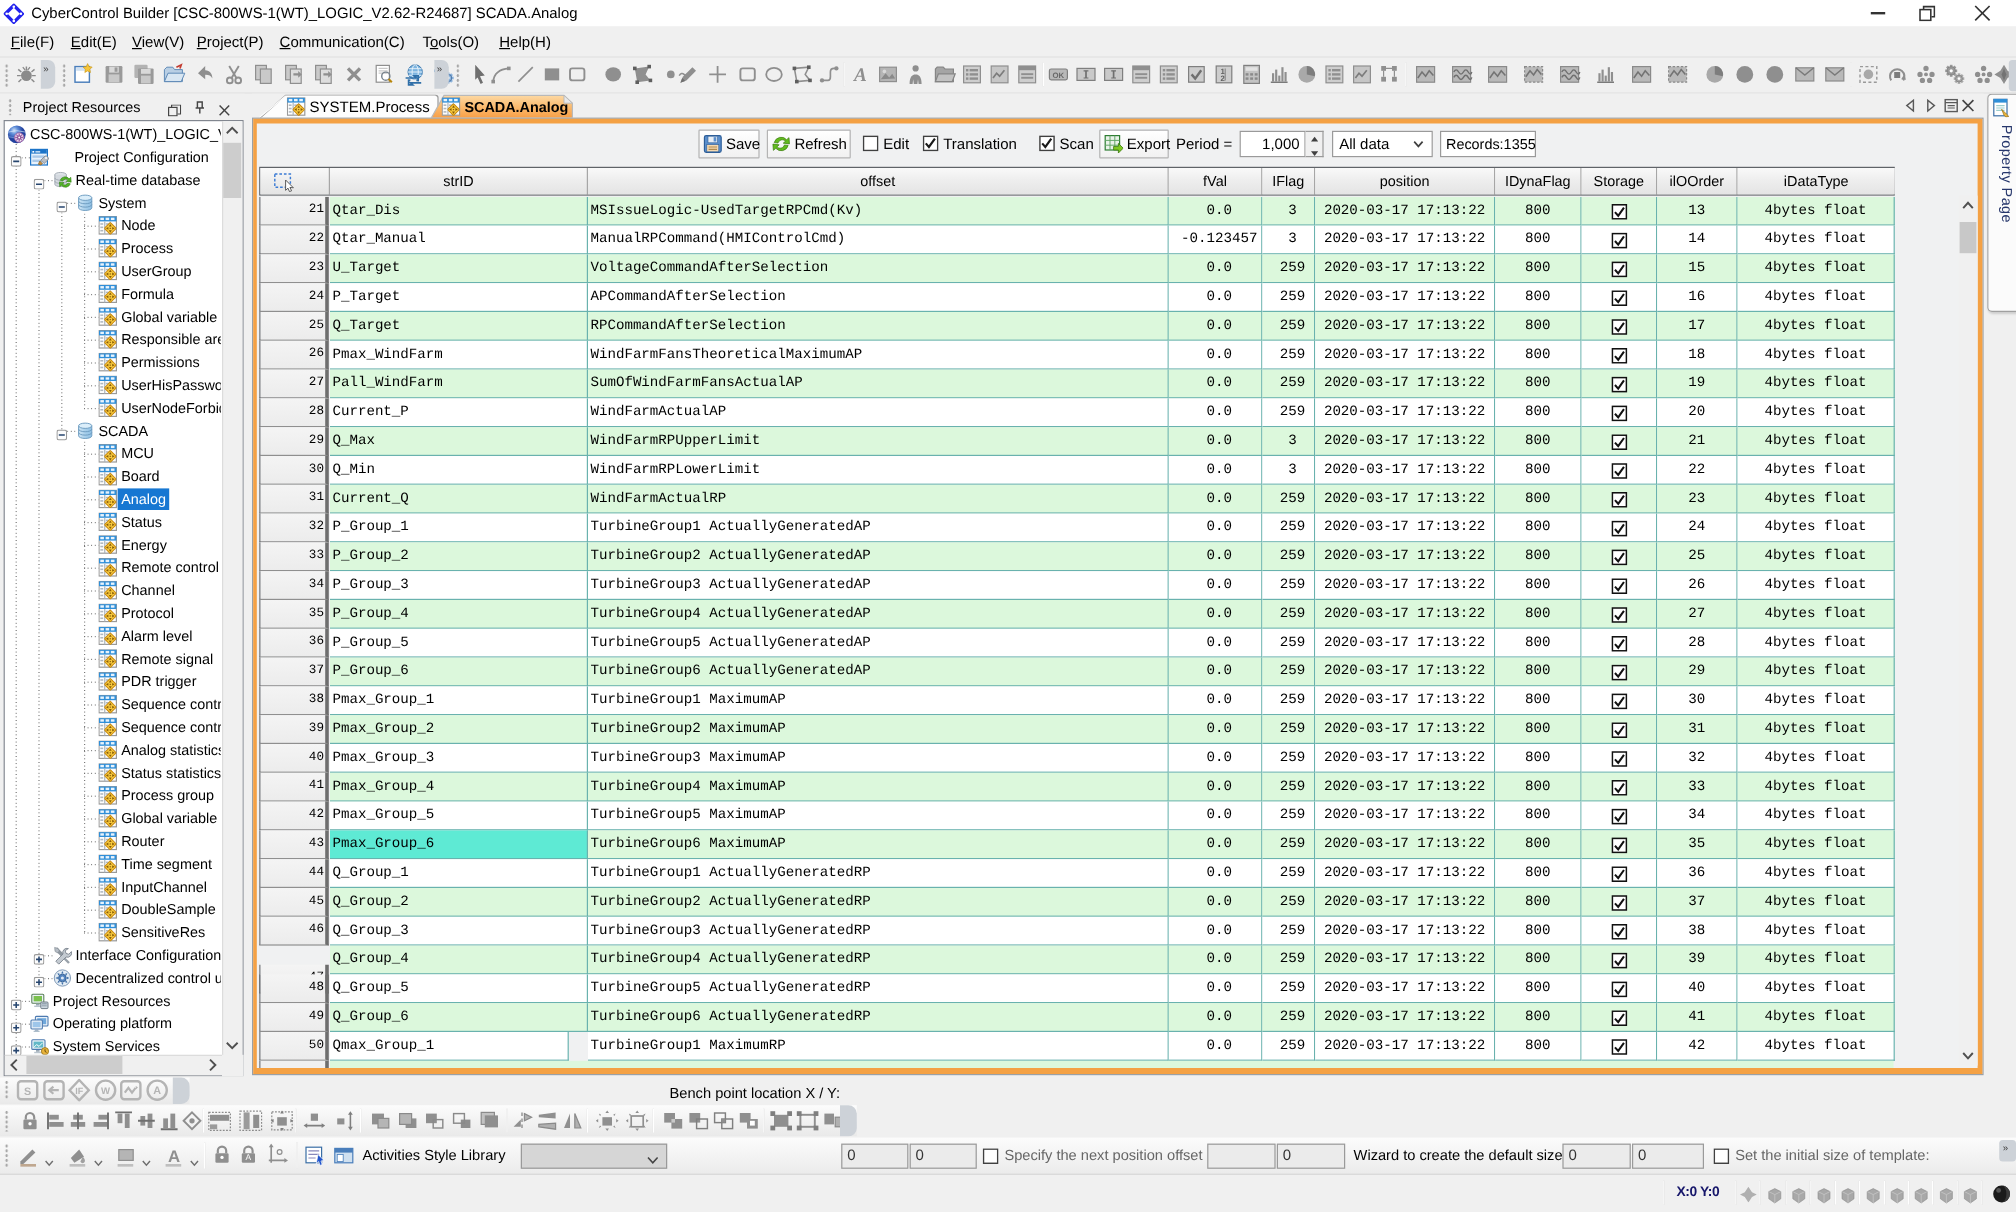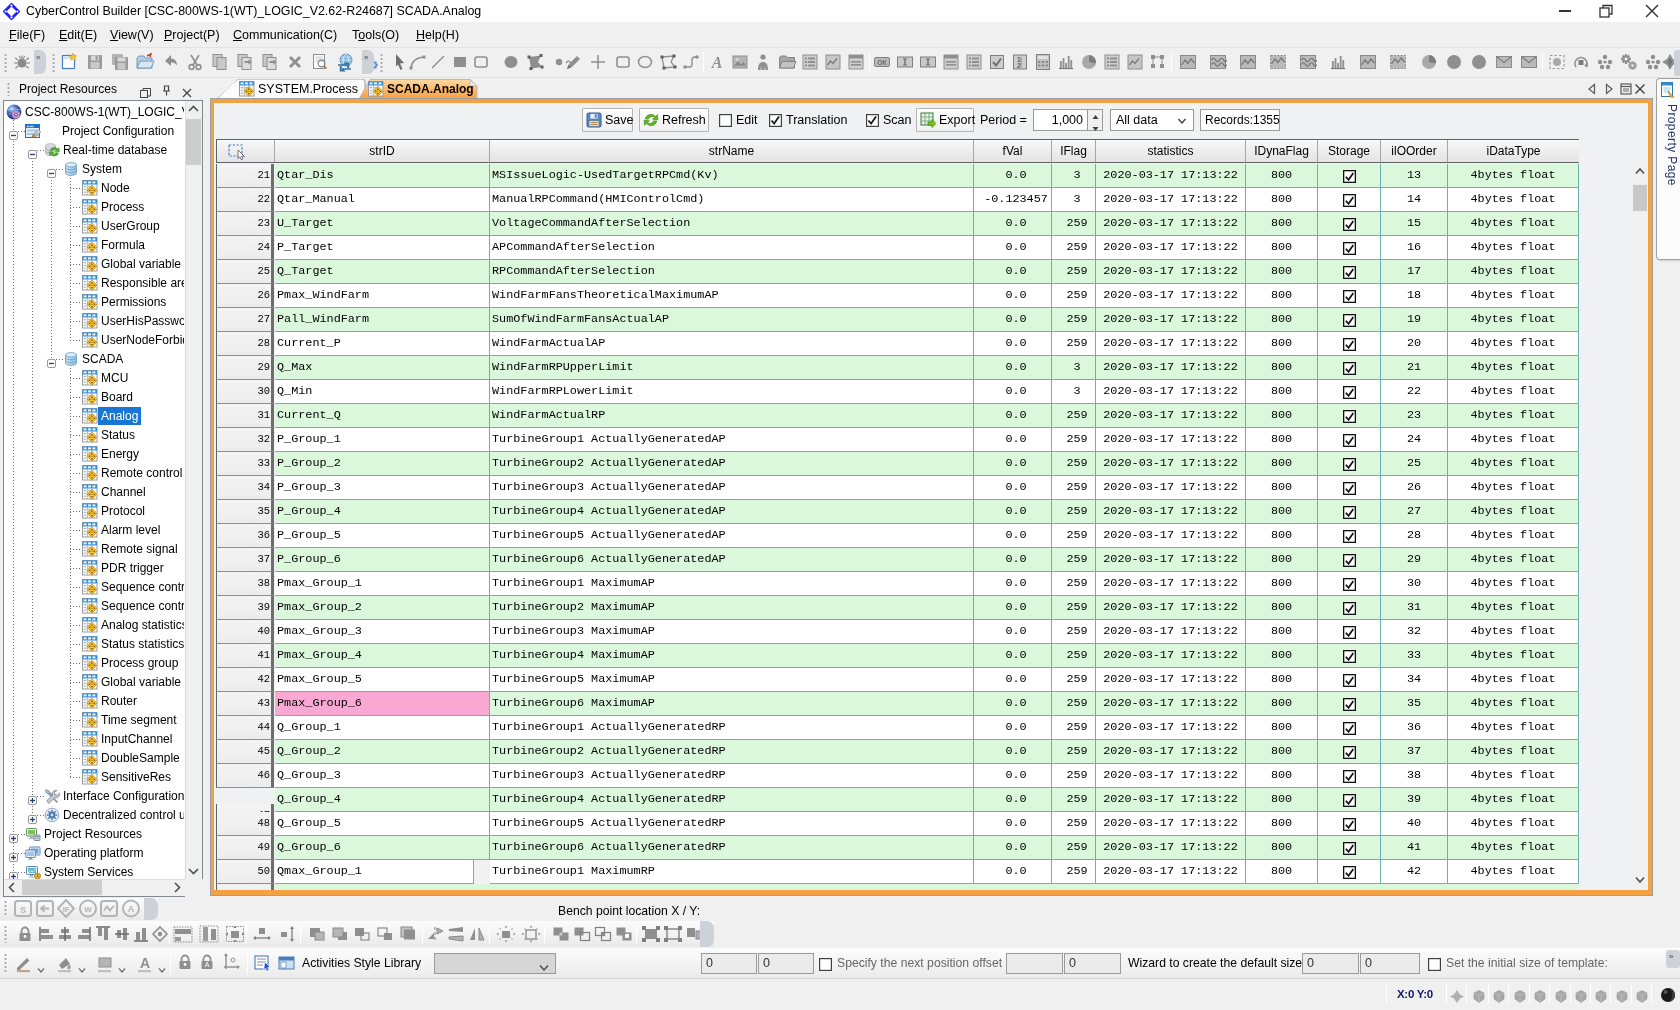--- a/index.html
+++ b/index.html
@@ -1674,24 +1674,24 @@
     </svg></div>
 <div style="position:absolute;left:1200px;top:109px;width:80px;height:22px;background:#fff;border:1px solid #9a9a9a;font-size:12px;line-height:20px;padding-left:4px;white-space:nowrap;">Records:1355</div>
 <div style="position:absolute;left:216px;top:139px;width:1363px;height:24px;border:1px solid #5f6368;background:#e8e8e8;">
 <div style="position:absolute;left:0px;top:0;width:58px;height:22px;background:linear-gradient(#f9f9f9,#eeeeee 45%,#e4e4e4);border-right:1px solid #a6a6a6;font-size:12px;line-height:22px;text-align:center;color:#000;">
       <div style="position:absolute;left:11px;top:2px;"><svg width="20" height="18" viewBox="0 0 20 18">
           <rect x="1" y="3" width="13" height="11" fill="none" stroke="#3b7bd4" stroke-width="1.2" stroke-dasharray="2.2 1.6"></rect>
           <path d="M10 8 L16.5 14.5 L13.6 14.2 L15 17 L13.2 17.6 L12 14.8 L10 16.6 Z" fill="#fff" stroke="#555" stroke-width="0.8"></path>
         </svg></div>
     </div>
 <div style="position:absolute;left:58px;top:0;width:215px;height:22px;background:linear-gradient(#f9f9f9,#eeeeee 45%,#e4e4e4);border-right:1px solid #a6a6a6;font-size:12px;line-height:22px;text-align:center;color:#000;">strID</div>
-<div style="position:absolute;left:273px;top:0;width:484px;height:22px;background:linear-gradient(#f9f9f9,#eeeeee 45%,#e4e4e4);border-right:1px solid #a6a6a6;font-size:12px;line-height:22px;text-align:center;color:#000;">strName</div>
+<div style="position:absolute;left:273px;top:0;width:484px;height:22px;background:linear-gradient(#f9f9f9,#eeeeee 45%,#e4e4e4);border-right:1px solid #a6a6a6;font-size:12px;line-height:22px;text-align:center;color:#000;">offset</div>
 <div style="position:absolute;left:757px;top:0;width:78px;height:22px;background:linear-gradient(#f9f9f9,#eeeeee 45%,#e4e4e4);border-right:1px solid #a6a6a6;font-size:12px;line-height:22px;text-align:center;color:#000;">fVal</div>
 <div style="position:absolute;left:835px;top:0;width:44px;height:22px;background:linear-gradient(#f9f9f9,#eeeeee 45%,#e4e4e4);border-right:1px solid #a6a6a6;font-size:12px;line-height:22px;text-align:center;color:#000;">IFlag</div>
-<div style="position:absolute;left:879px;top:0;width:150px;height:22px;background:linear-gradient(#f9f9f9,#eeeeee 45%,#e4e4e4);border-right:1px solid #a6a6a6;font-size:12px;line-height:22px;text-align:center;color:#000;">statistics</div>
+<div style="position:absolute;left:879px;top:0;width:150px;height:22px;background:linear-gradient(#f9f9f9,#eeeeee 45%,#e4e4e4);border-right:1px solid #a6a6a6;font-size:12px;line-height:22px;text-align:center;color:#000;">position</div>
 <div style="position:absolute;left:1029px;top:0;width:72px;height:22px;background:linear-gradient(#f9f9f9,#eeeeee 45%,#e4e4e4);border-right:1px solid #a6a6a6;font-size:12px;line-height:22px;text-align:center;color:#000;">IDynaFlag</div>
 <div style="position:absolute;left:1101px;top:0;width:63px;height:22px;background:linear-gradient(#f9f9f9,#eeeeee 45%,#e4e4e4);border-right:1px solid #a6a6a6;font-size:12px;line-height:22px;text-align:center;color:#000;">Storage</div>
 <div style="position:absolute;left:1164px;top:0;width:67px;height:22px;background:linear-gradient(#f9f9f9,#eeeeee 45%,#e4e4e4);border-right:1px solid #a6a6a6;font-size:12px;line-height:22px;text-align:center;color:#000;">ilOOrder</div>
 <div style="position:absolute;left:1231px;top:0;width:131px;height:22px;background:linear-gradient(#f9f9f9,#eeeeee 45%,#e4e4e4);font-size:12px;line-height:22px;text-align:center;color:#000;">iDataType</div>
 </div>
 <div style="position:absolute;left:216px;top:164px;width:1364px;height:726px;overflow:hidden;font-family:'Liberation Mono',monospace;">
 <div style="position:absolute;left:0;top:0px;width:1366px;height:24px;">
 <div style="position:absolute;left:0;top:0;width:58px;height:24px;background:linear-gradient(#f4f4f4,#ececec);border-left:1px solid #5f6368;border-bottom:1px solid #8f8f8f;border-right:3px solid #6e6e6e;font-size:10.5px;line-height:23px;text-align:right;padding-right:1px;color:#000;">21</div>
 <div style="position:absolute;left:59px;top:0;width:215px;height:24px;background:#dcf8dc;border-bottom:1px solid #69b2ae;border-right:1px solid #69b2ae;font-size:11.8px;line-height:23px;text-align:left;padding-left:2px;color:#000;white-space:pre;">Qtar_Dis</div>
 <div style="position:absolute;left:274px;top:0;width:484px;height:24px;background:#dcf8dc;border-bottom:1px solid #69b2ae;border-right:1px solid #69b2ae;font-size:11.8px;line-height:23px;text-align:left;padding-left:2px;color:#000;white-space:pre;">MSIssueLogic-UsedTargetRPCmd(Kv)</div>
@@ -2016,21 +2016,21 @@
 <div style="position:absolute;left:1030px;top:0;width:72px;height:24px;background:#ffffff;border-bottom:1px solid #69b2ae;border-right:1px solid #69b2ae;font-size:11.8px;line-height:23px;text-align:center;color:#000;white-space:pre;">800</div>
 <div style="position:absolute;left:1102px;top:0;width:63px;height:24px;background:#ffffff;border-bottom:1px solid #69b2ae;border-right:1px solid #69b2ae;font-size:11.8px;line-height:23px;text-align:center;color:#000;white-space:pre;"><div style="position:absolute;left:25px;top:5px;"><svg width="13" height="13" viewBox="0 0 13 13">
             <rect x="0.5" y="0.5" width="12" height="12" fill="#fff" stroke="#111" stroke-width="1.6"></rect>
             <path d="M2.8 6.8 l2.7 3 4.8 -6.8" stroke="#111" stroke-width="1.7" fill="none"></path>
           </svg></div></div>
 <div style="position:absolute;left:1165px;top:0;width:67px;height:24px;background:#ffffff;border-bottom:1px solid #69b2ae;border-right:1px solid #69b2ae;font-size:11.8px;line-height:23px;text-align:center;color:#000;white-space:pre;">34</div>
 <div style="position:absolute;left:1232px;top:0;width:131px;height:24px;background:#ffffff;border-bottom:1px solid #69b2ae;border-right:1px solid #69b2ae;font-size:11.8px;line-height:23px;text-align:center;color:#000;white-space:pre;">4bytes float</div>
 </div>
 <div style="position:absolute;left:0;top:528px;width:1366px;height:24px;">
 <div style="position:absolute;left:0;top:0;width:58px;height:24px;background:linear-gradient(#f4f4f4,#ececec);border-left:1px solid #5f6368;border-bottom:1px solid #8f8f8f;border-right:3px solid #6e6e6e;font-size:10.5px;line-height:23px;text-align:right;padding-right:1px;color:#000;">43</div>
-<div style="position:absolute;left:59px;top:0;width:215px;height:24px;background:#f9a8d4;border-bottom:1px solid #69b2ae;border-right:1px solid #69b2ae;font-size:11.8px;line-height:23px;text-align:left;padding-left:2px;color:#000;white-space:pre;">Pmax_Group_6</div>
+<div style="position:absolute;left:59px;top:0;width:215px;height:24px;background:#5eead4;border-bottom:1px solid #69b2ae;border-right:1px solid #69b2ae;font-size:11.8px;line-height:23px;text-align:left;padding-left:2px;color:#000;white-space:pre;">Pmax_Group_6</div>
 <div style="position:absolute;left:274px;top:0;width:484px;height:24px;background:#dcf8dc;border-bottom:1px solid #69b2ae;border-right:1px solid #69b2ae;font-size:11.8px;line-height:23px;text-align:left;padding-left:2px;color:#000;white-space:pre;">TurbineGroup6 MaximumAP</div>
 <div style="position:absolute;left:758px;top:0;width:78px;height:24px;background:#dcf8dc;border-bottom:1px solid #69b2ae;border-right:1px solid #69b2ae;font-size:11.8px;line-height:23px;text-align:center;padding-left:7px;color:#000;white-space:pre;">0.0</div>
 <div style="position:absolute;left:836px;top:0;width:44px;height:24px;background:#dcf8dc;border-bottom:1px solid #69b2ae;border-right:1px solid #69b2ae;font-size:11.8px;line-height:23px;text-align:center;padding-left:7px;color:#000;white-space:pre;">259</div>
 <div style="position:absolute;left:880px;top:0;width:150px;height:24px;background:#dcf8dc;border-bottom:1px solid #69b2ae;border-right:1px solid #69b2ae;font-size:11.8px;line-height:23px;text-align:center;color:#000;white-space:pre;">2020-03-17 17:13:22</div>
 <div style="position:absolute;left:1030px;top:0;width:72px;height:24px;background:#dcf8dc;border-bottom:1px solid #69b2ae;border-right:1px solid #69b2ae;font-size:11.8px;line-height:23px;text-align:center;color:#000;white-space:pre;">800</div>
 <div style="position:absolute;left:1102px;top:0;width:63px;height:24px;background:#dcf8dc;border-bottom:1px solid #69b2ae;border-right:1px solid #69b2ae;font-size:11.8px;line-height:23px;text-align:center;color:#000;white-space:pre;"><div style="position:absolute;left:25px;top:5px;"><svg width="13" height="13" viewBox="0 0 13 13">
             <rect x="0.5" y="0.5" width="12" height="12" fill="#fff" stroke="#111" stroke-width="1.6"></rect>
             <path d="M2.8 6.8 l2.7 3 4.8 -6.8" stroke="#111" stroke-width="1.7" fill="none"></path>
           </svg></div></div>
 <div style="position:absolute;left:1165px;top:0;width:67px;height:24px;background:#dcf8dc;border-bottom:1px solid #69b2ae;border-right:1px solid #69b2ae;font-size:11.8px;line-height:23px;text-align:center;color:#000;white-space:pre;">35</div>

